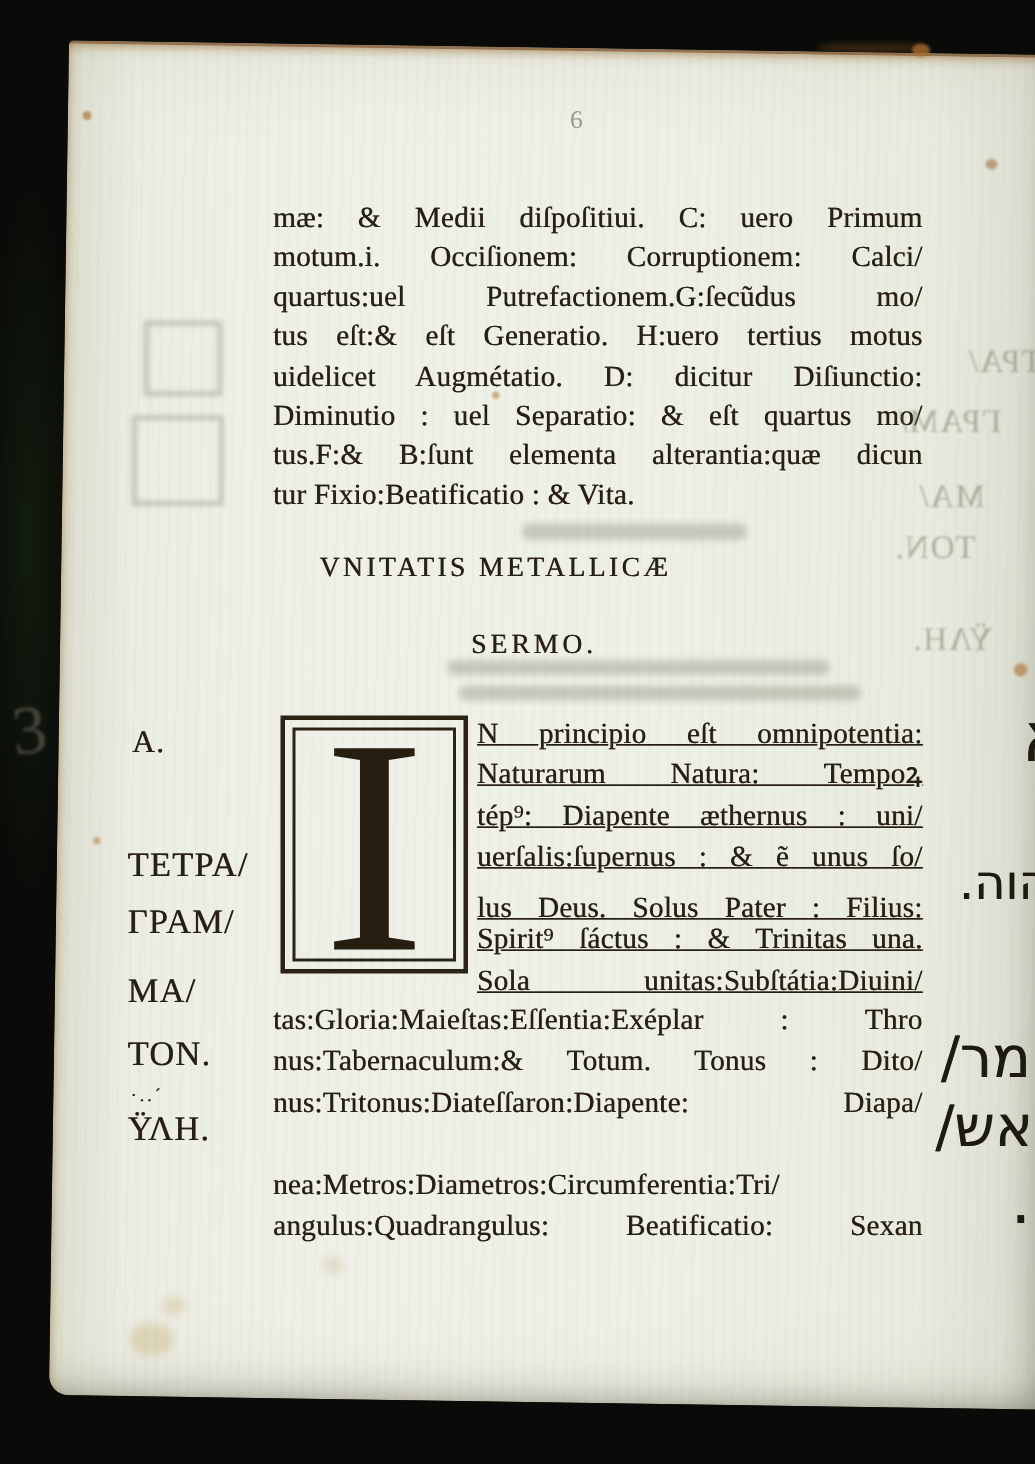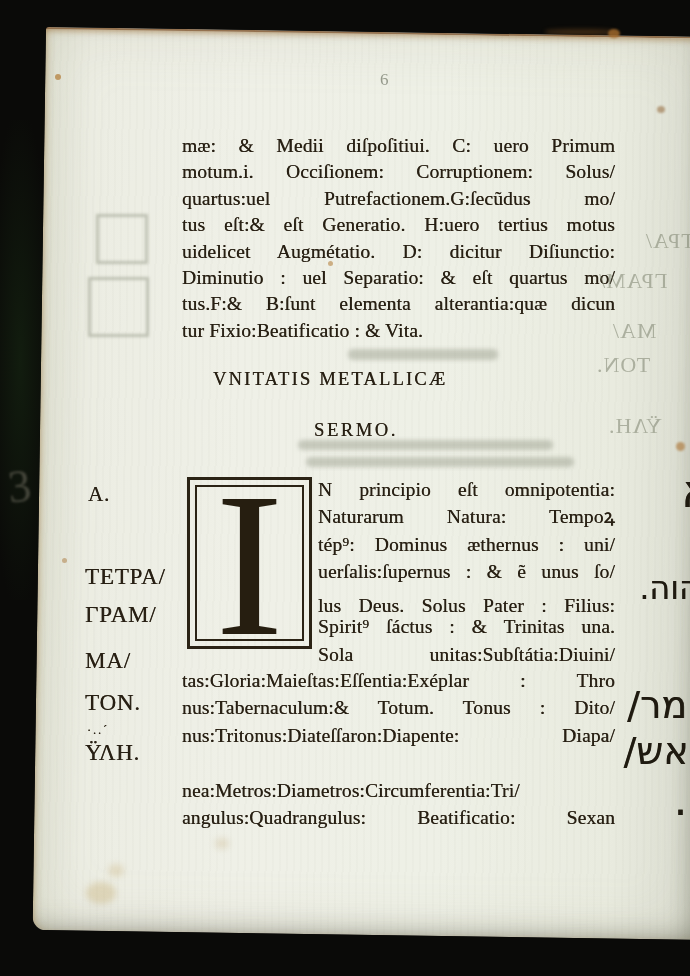--- a/index.html
+++ b/index.html
@@ -15,21 +15,21 @@
         box-shadow:inset 0 4px 7px -3px rgba(150,100,40,.55),
                    inset 5px 0 8px -4px rgba(170,140,80,.45),
                    inset -14px -10px 28px -12px rgba(70,70,55,.55),
                    inset 0 0 60px rgba(175,170,140,.22);}
   .page-bg::after{content:"";position:absolute;inset:0;border-radius:inherit;
         background:repeating-linear-gradient(90deg,rgba(120,120,100,.028) 0 2px,rgba(0,0,0,0) 2px 7px);}
   .content{position:absolute;inset:0;color:#271f13;}
   .line{position:absolute;width:433px;left:182px;height:27px;font-size:19.5px;line-height:26.5px;
         letter-spacing:.15px;white-space:nowrap;text-align:justify;text-align-last:justify;
         text-shadow:.3px 0 0 rgba(40,30,15,.85);}
-  .line.indent{left:318px;width:297px;}
+  .line.indent{left:318px;width:297px;text-decoration:underline;}
   .line.no-just{text-align:left;text-align-last:left;}
   .heading{position:absolute;font-size:18.5px;letter-spacing:2.2px;white-space:nowrap;
         text-shadow:.3px 0 0 rgba(40,30,15,.85);}
   .pagenum{position:absolute;left:380px;top:70px;font-size:17px;color:rgba(112,118,102,.7);filter:blur(.5px);}
   .dropcap-box{position:absolute;left:187px;top:477px;width:125px;height:172px;
         border:3px solid #2b2315;box-sizing:border-box;display:flex;align-items:center;justify-content:center;}
   .dropcap-inner{position:absolute;inset:5px;border:2.5px solid #2b2315;display:flex;align-items:center;justify-content:center;}
   .dropcap{font-size:205px;line-height:.72;transform:translateY(2px);color:#261e10;}
   .mn{position:absolute;left:85px;font-size:23px;letter-spacing:.8px;line-height:1;white-space:nowrap;
         text-shadow:.3px 0 0 rgba(40,30,15,.85);}
@@ -90,40 +90,40 @@
     <div class="stain st-3"></div>
     <div class="stain st-4"></div>
     <div class="stain st-5"></div>
     <div class="stain st-6"></div>
     <div class="stain st-7"></div>
     <div class="stain st-8"></div>
     <div class="stain st-9"></div>
     <div class="stain st-10"></div>
 
     <div class="line" style="top:133px">mæ: &amp; Medii diſpoſitiui. C: uero Primum</div>
-    <div class="line" style="top:159px">motum.i. Occiſionem: Corruptionem: Solus/</div>
+    <div class="line" style="top:159px">motum.i. Occiſionem: Corruptionem: Calci/</div>
     <div class="line" style="top:186px">quartus:uel Putrefactionem.G:ſecũdus mo/</div>
     <div class="line" style="top:212px">tus eſt:&amp; eſt Generatio. H:uero tertius motus</div>
     <div class="line" style="top:239px">uidelicet Augmétatio. D: dicitur Diſiunctio:</div>
     <div class="line" style="top:265px">Diminutio : uel Separatio: &amp; eſt quartus mo/</div>
     <div class="line" style="top:291px">tus.F:&amp; B:ſunt elementa alterantia:quæ dicun</div>
     <div class="line no-just" style="top:318px">tur Fixio:Beatificatio : &amp; Vita.</div>
 
     <div class="heading" style="left:213px;top:369px">VNITATIS METALLICÆ</div>
     <div class="heading" style="left:314px;top:420px;letter-spacing:2.6px">SERMO.</div>
 
     <div class="dropcap-box">
       <div class="dropcap-inner">
         <span class="dropcap">I</span>
       </div>
     </div>
 
     <div class="line indent" style="top:477px">N principio eſt omnipotentia:</div>
     <div class="line indent" style="top:504px">Naturarum Natura: Tempoꝝ</div>
-    <div class="line indent" style="top:532px">tép⁹: Dominus æthernus : uni/</div>
+    <div class="line indent" style="top:532px">tép⁹: Diapente æthernus : uni/</div>
     <div class="line indent" style="top:559px">uerſalis:ſupernus : &amp; ẽ unus ſo/</div>
     <div class="line indent" style="top:593px">lus Deus. Solus Pater : Filius:</div>
     <div class="line indent" style="top:614px">Spirit⁹ ſáctus : &amp; Trinitas una.</div>
     <div class="line indent" style="top:642px">Sola unitas:Subſtátia:Diuini/</div>
 
     <div class="line" style="top:695px">nus:Tabernaculum:&amp; Totum. Tonus : Dito/</div>
     <div class="line" style="top:668px">tas:Gloria:Maieſtas:Eſſentia:Exéplar : Thro</div>
     <div class="line" style="top:723px">nus:Tritonus:Diateſſaron:Diapente: Diapa/</div>
     <div class="line" style="top:778px">nea:Metros:Diametros:Circumferentia:Tri/</div>
     <div class="line" style="top:805px">angulus:Quadrangulus: Beatificatio: Sexan</div>

